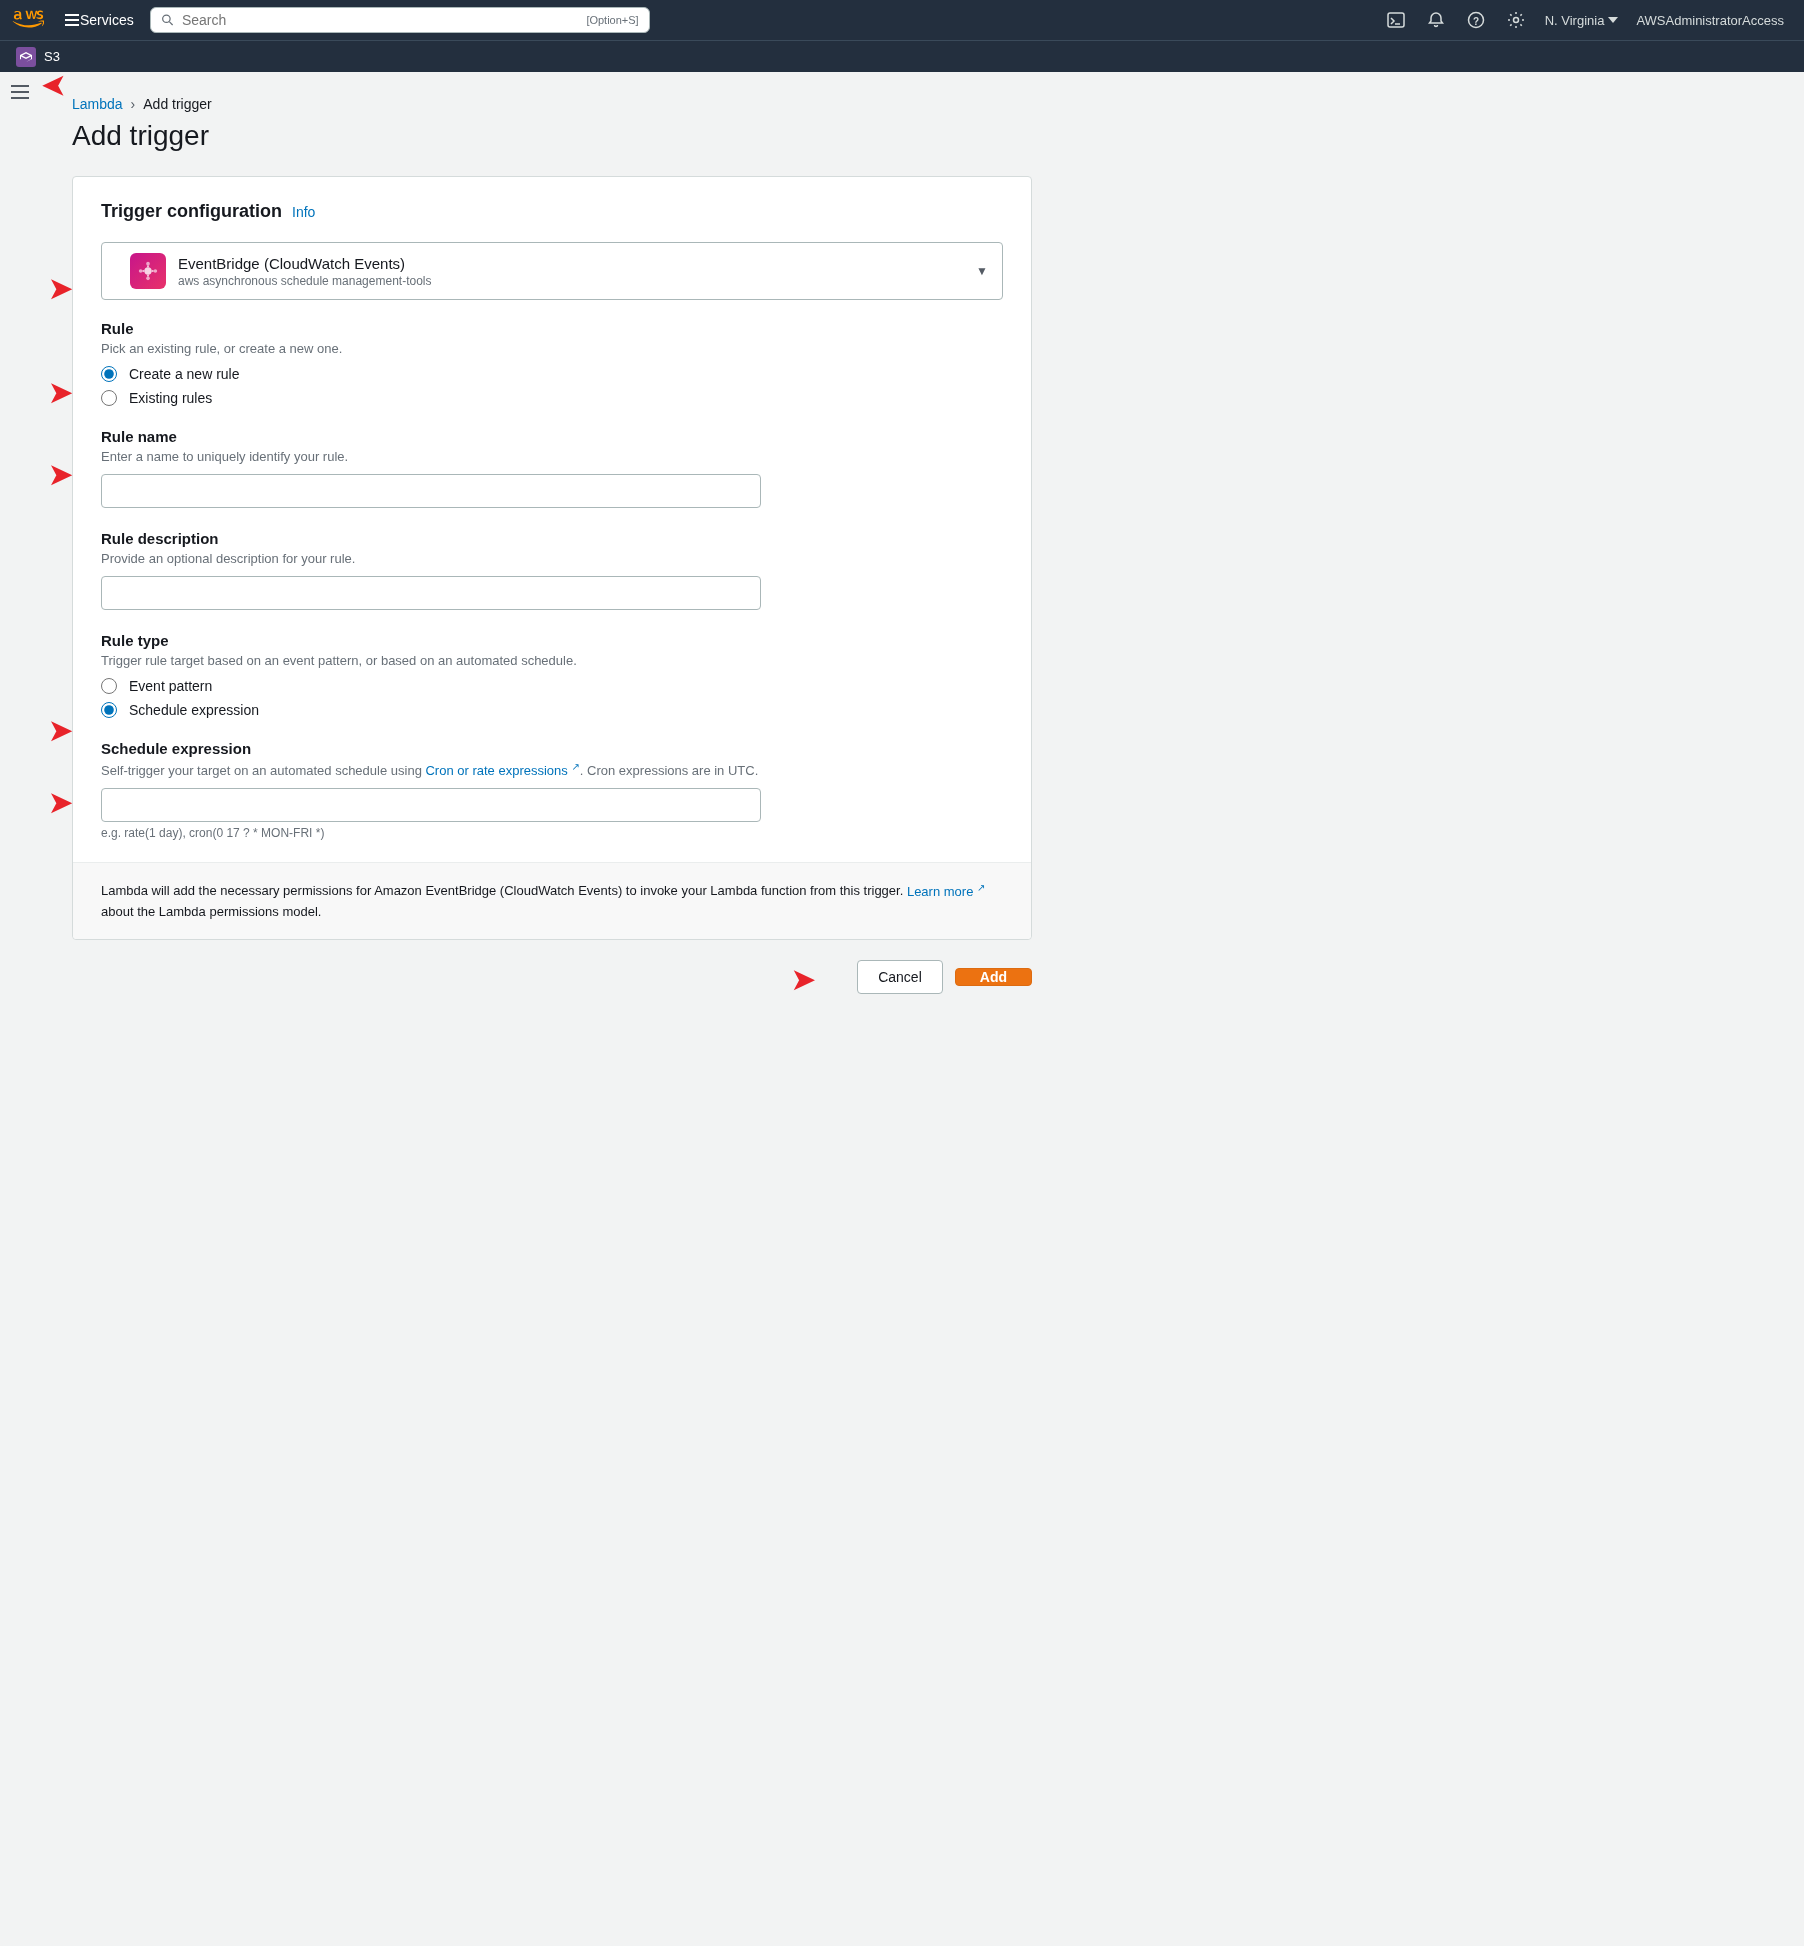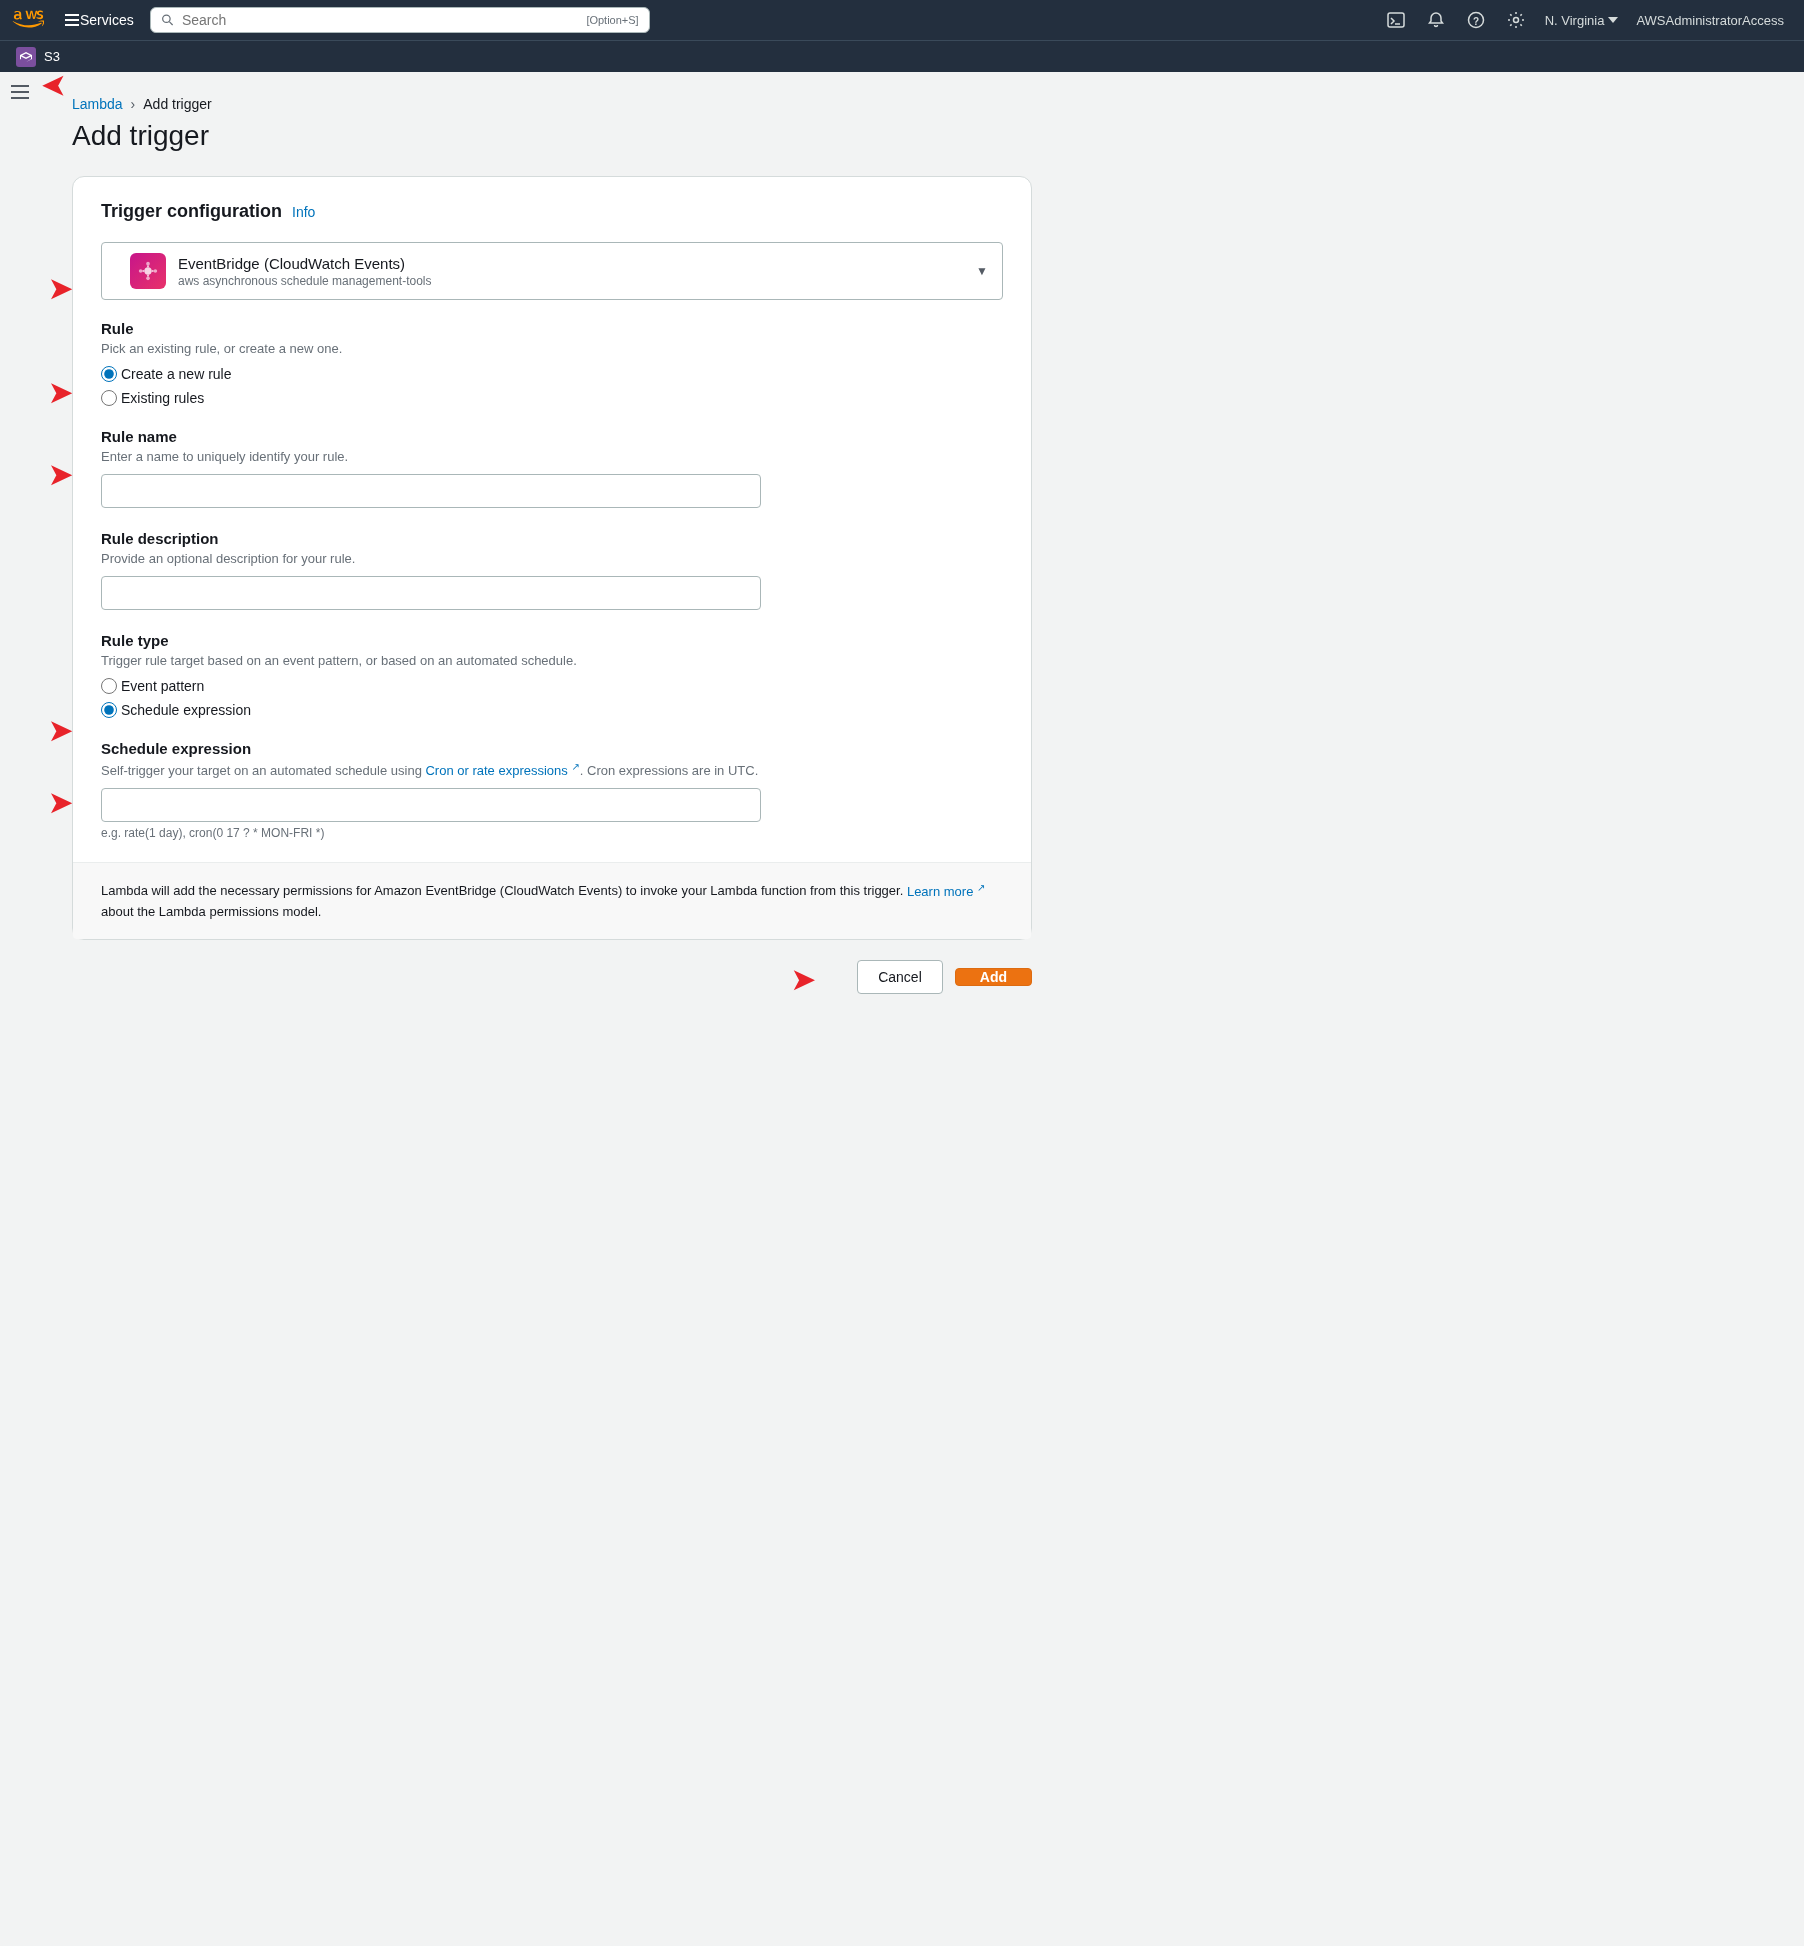--- a/index.html
+++ b/index.html
@@ -171,21 +171,21 @@
       font-size: 28px;
       font-weight: 300;
       color: #16191f;
       margin-bottom: 24px;
     }
 
     
     .card {
       background: #fff;
       border: 1px solid #d5dbdb;
-      border-radius: 12px;
+      border-radius: 4px;
       padding: 24px 28px;
       max-width: 960px;
       position: relative;
     }
     .card-title {
       font-size: 18px;
       font-weight: 700;
       color: #16191f;
       margin-bottom: 20px;
       display: flex;
@@ -257,21 +257,21 @@
 
     
     .radio-group {
       display: flex;
       flex-direction: column;
       gap: 8px;
     }
     .radio-option {
       display: flex;
       align-items: flex-end;
-      gap: 4px;
+      gap: 12px;
       cursor: pointer;
     }
     .radio-option input[type="radio"] {
       accent-color: #0073bb;
       width: 16px;
       height: 16px;
       cursor: pointer;
     }
     .radio-label {
       font-size: 14px;

